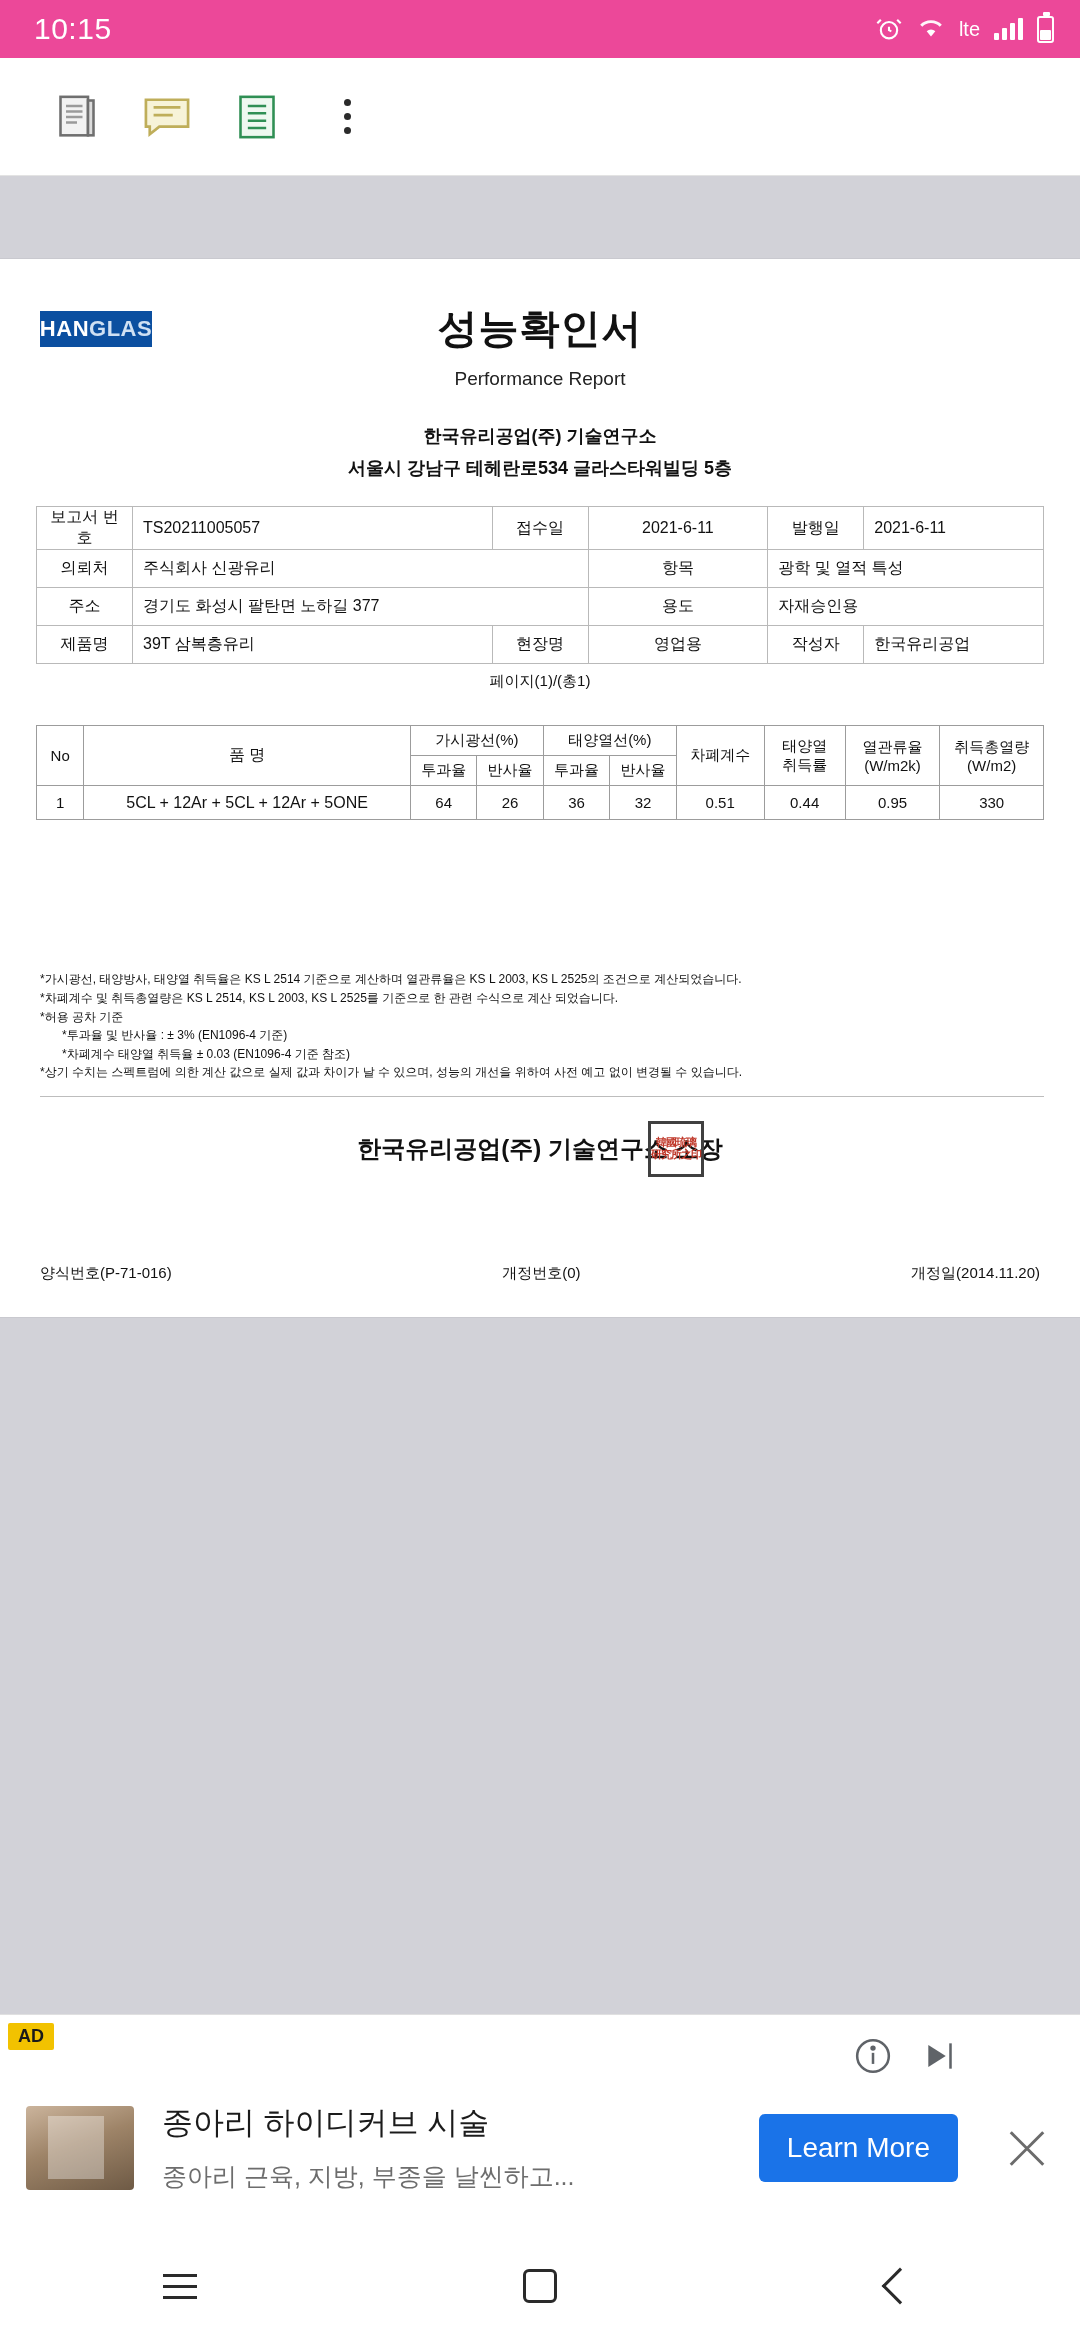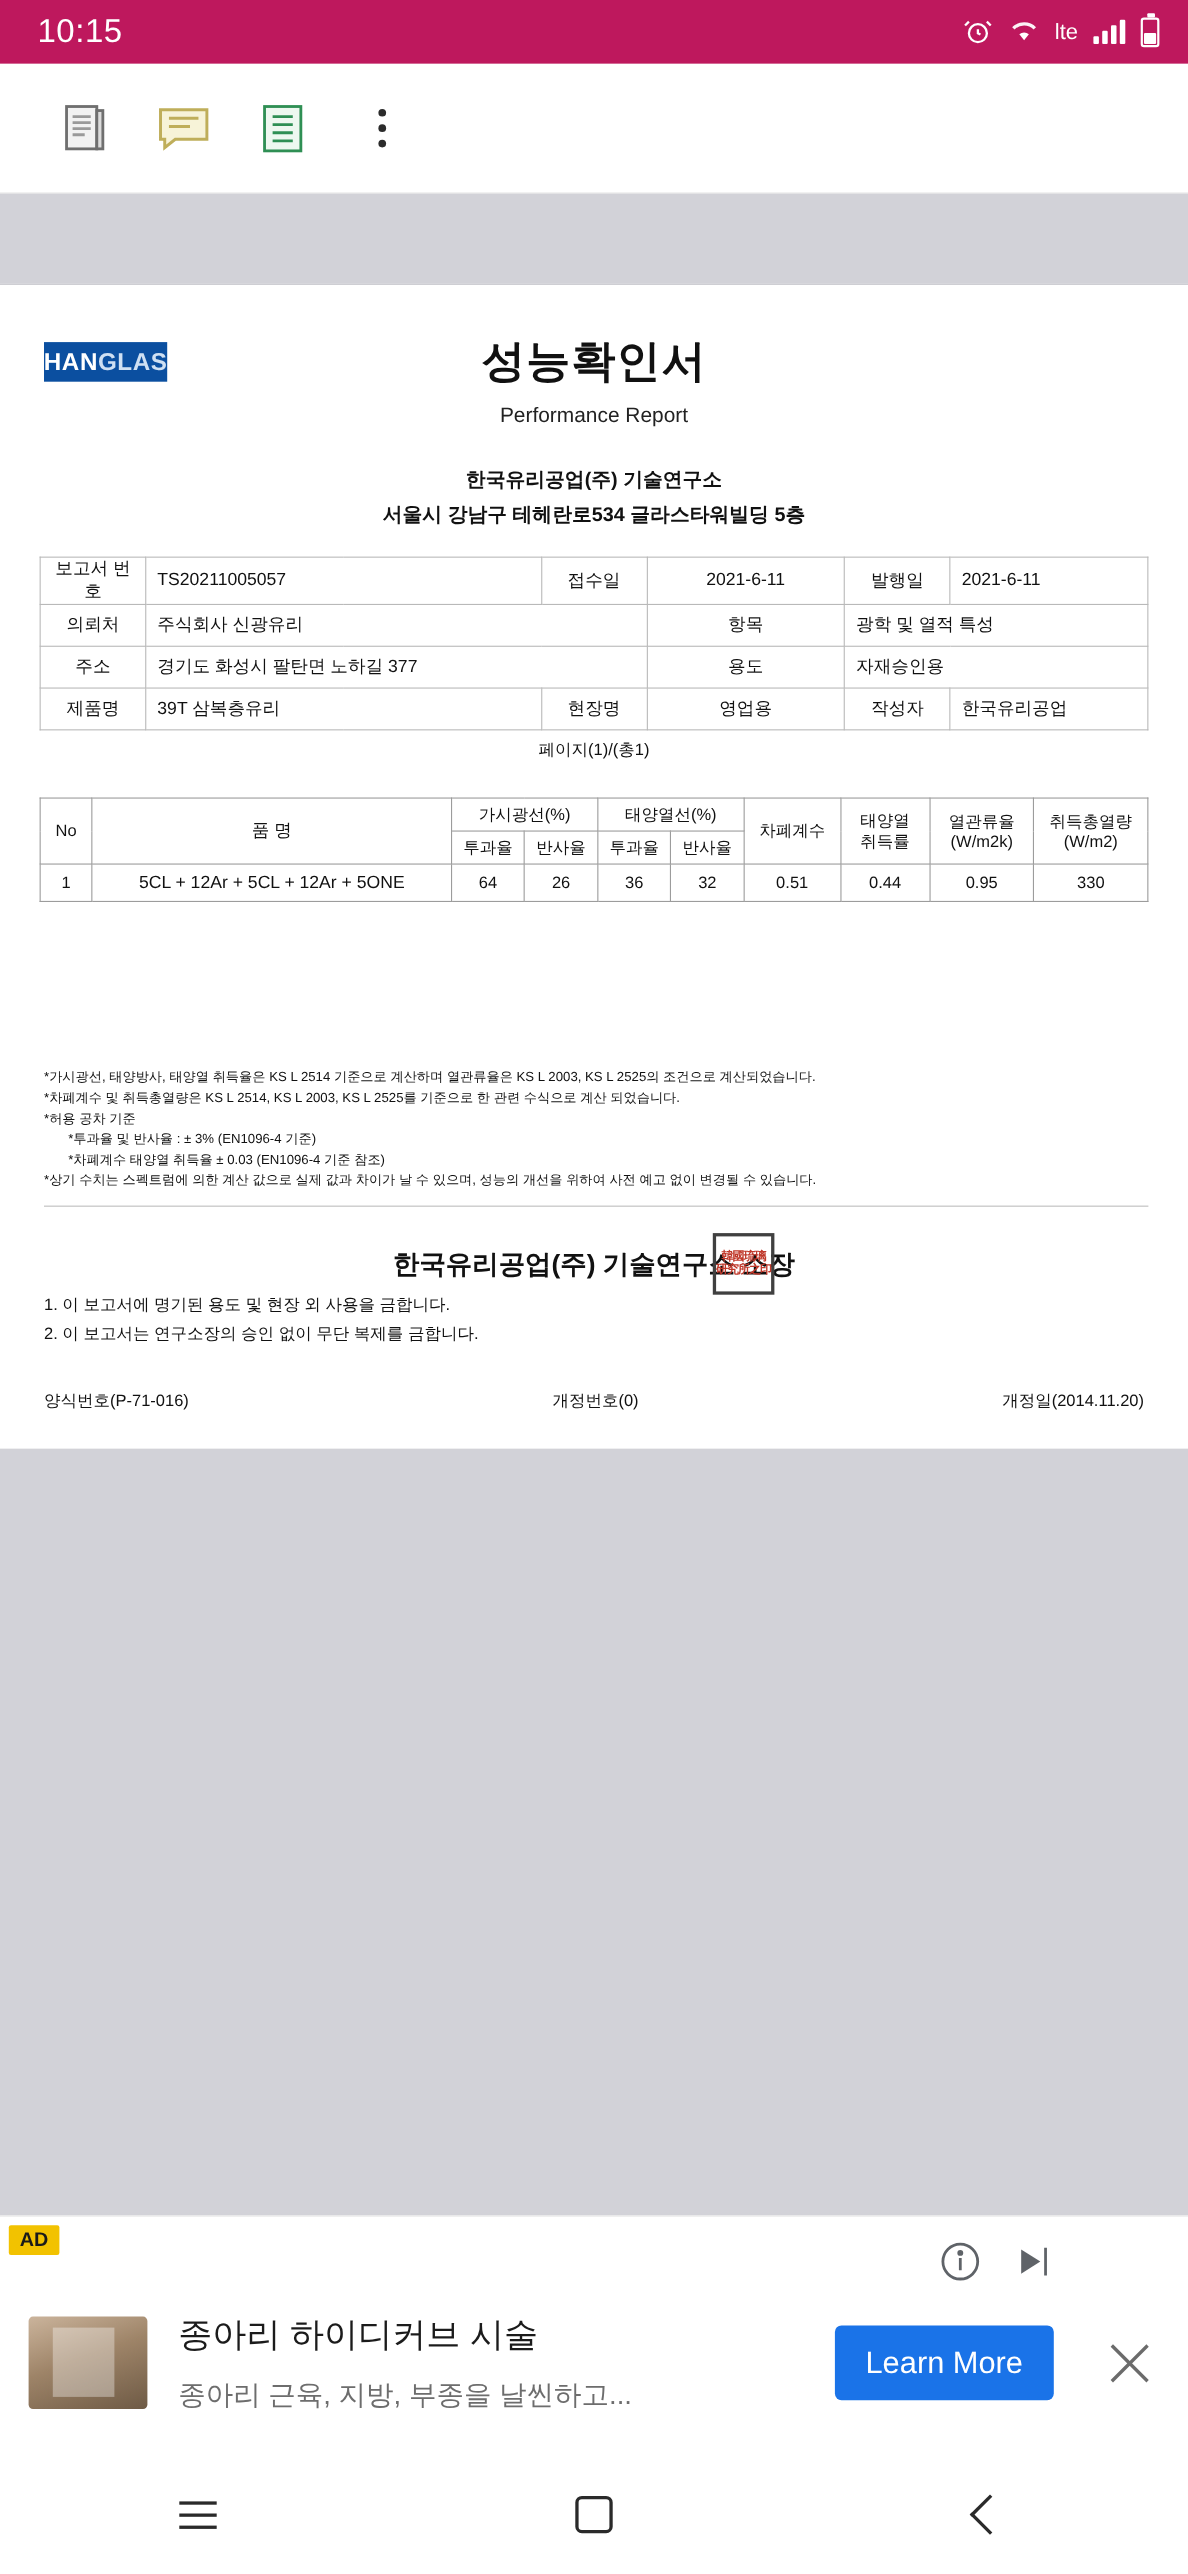--- a/index.html
+++ b/index.html
@@ -6,21 +6,21 @@
   html, body {
     width: 1080px; height: 2340px;
     background: #ffffff;
     font-family: "Liberation Sans", sans-serif;
     overflow: hidden;
   }
   .screen { width: 1080px; height: 2340px; position: relative; display: flex; flex-direction: column; }
 
   
   .statusbar {
-    height: 58px; background: #be185d; color: #ffffff;
+    height: 58px; background: #ec4899; color: #ffffff;
     display: flex; align-items: center; justify-content: space-between;
     padding: 0 26px 0 34px; flex: 0 0 58px; gap: 41px;
   }
   .statusbar .clock { font-size: 30px; letter-spacing: 0.5px; }
   .status-icons { display: flex; align-items: center; gap: 14px; }
   .status-icons svg { display: block; }
   .sig-bars { display: flex; align-items: flex-end; gap: 3px; height: 22px; }
   .sig-bars i { width: 5px; background: #fff; display: block; border-radius: 1px; }
   .sig-bars i:nth-child(1) { height: 7px; }
   .sig-bars i:nth-child(2) { height: 12px; }
@@ -291,24 +291,20 @@
           <div>*허용 공차 기준</div>
           <div class="ind1">*투과율 및 반사율 : ± 3% (EN1096-4 기준)</div>
           <div class="ind1">*차폐계수 태양열 취득율 ± 0.03 (EN1096-4 기준 참조)</div>
           <div>*상기 수치는 스펙트럼에 의한 계산 값으로 실제 값과 차이가 날 수 있으며, 성능의 개선을 위하여 사전 예고 없이 변경될 수 있습니다.</div>
           <div class="sep"></div>
         </div>
 
         <div class="signline">한국유리공업(주) 기술연구소 소장</div>
         <div class="stamp">韓國琉璃 研究所之印</div>
 
-        <div class="disc">
-          <div>1. 이 보고서에 명기된 용도 및 현장 외 사용을 금합니다.</div>
-          <div>2. 이 보고서는 연구소장의 승인 없이 무단 복제를 금합니다.</div>
-        </div>
 
         <div class="footline">
           <span>양식번호(P-71-016)</span>
           <span>개정번호(0)</span>
           <span>개정일(2014.11.20)</span>
         </div>
 
       </div>
     </div>
   </div>

